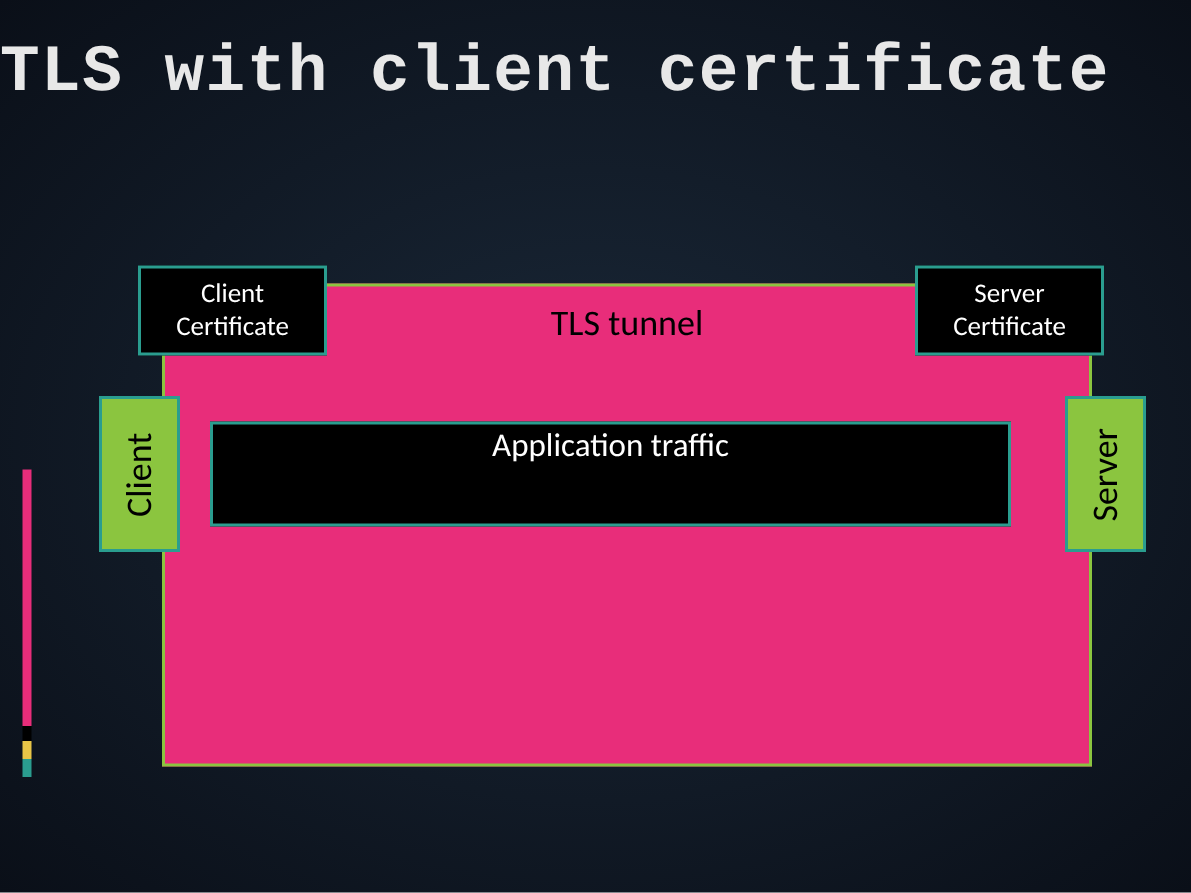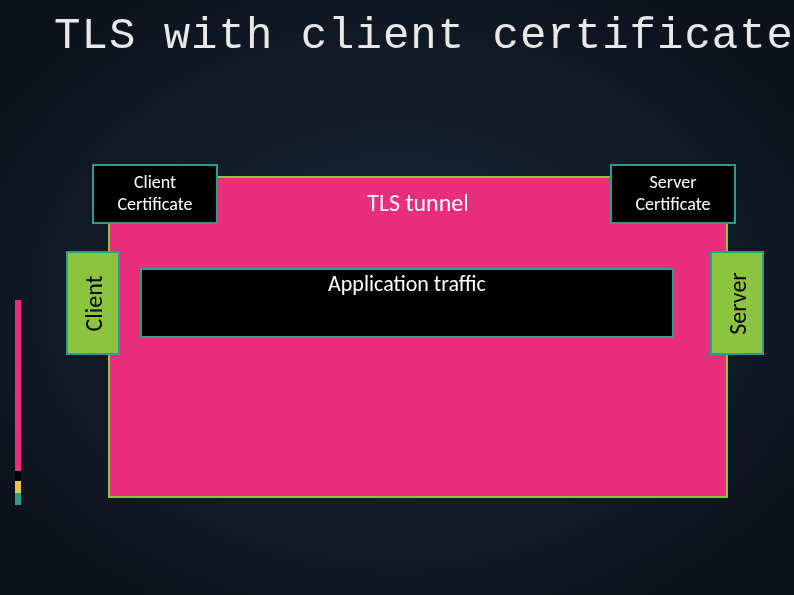--- a/index.html
+++ b/index.html
@@ -8,41 +8,41 @@
   height: 595px;
   background: radial-gradient(ellipse at center, #1a2838 0%, #0a0f18 100%);
   font-family: Calibri, Arial, sans-serif;
   position: relative;
   overflow: hidden;
 }
 .title {
   font-family: Consolas, 'Courier New', monospace;
   color: #e8e8e8;
   font-size: 44px;
-  font-weight: normal;
-  text-align: right;
-  margin-top: 11px;
+  font-weight: bold;
+  text-align: left;
+  margin-top: 24px;
   letter-spacing: 1px;
 }
 .diagram {
   position: relative;
   width: 794px;
   height: 500px;
 }
 .tls-tunnel {
   position: absolute;
   left: 108px;
   top: 115px;
   width: 620px;
   height: 322px;
   background: #e82d7a;
   border: 2px solid #8bc53f;
 }
 .tls-tunnel-label {
-  color: #ffffff;
+  color: #000000;
   font-size: 24px;
   text-align: center;
   margin-top: 10px;
 }
 .client-cert {
   position: absolute;
   left: 92px;
   top: 103px;
   width: 126px;
   height: 60px;

